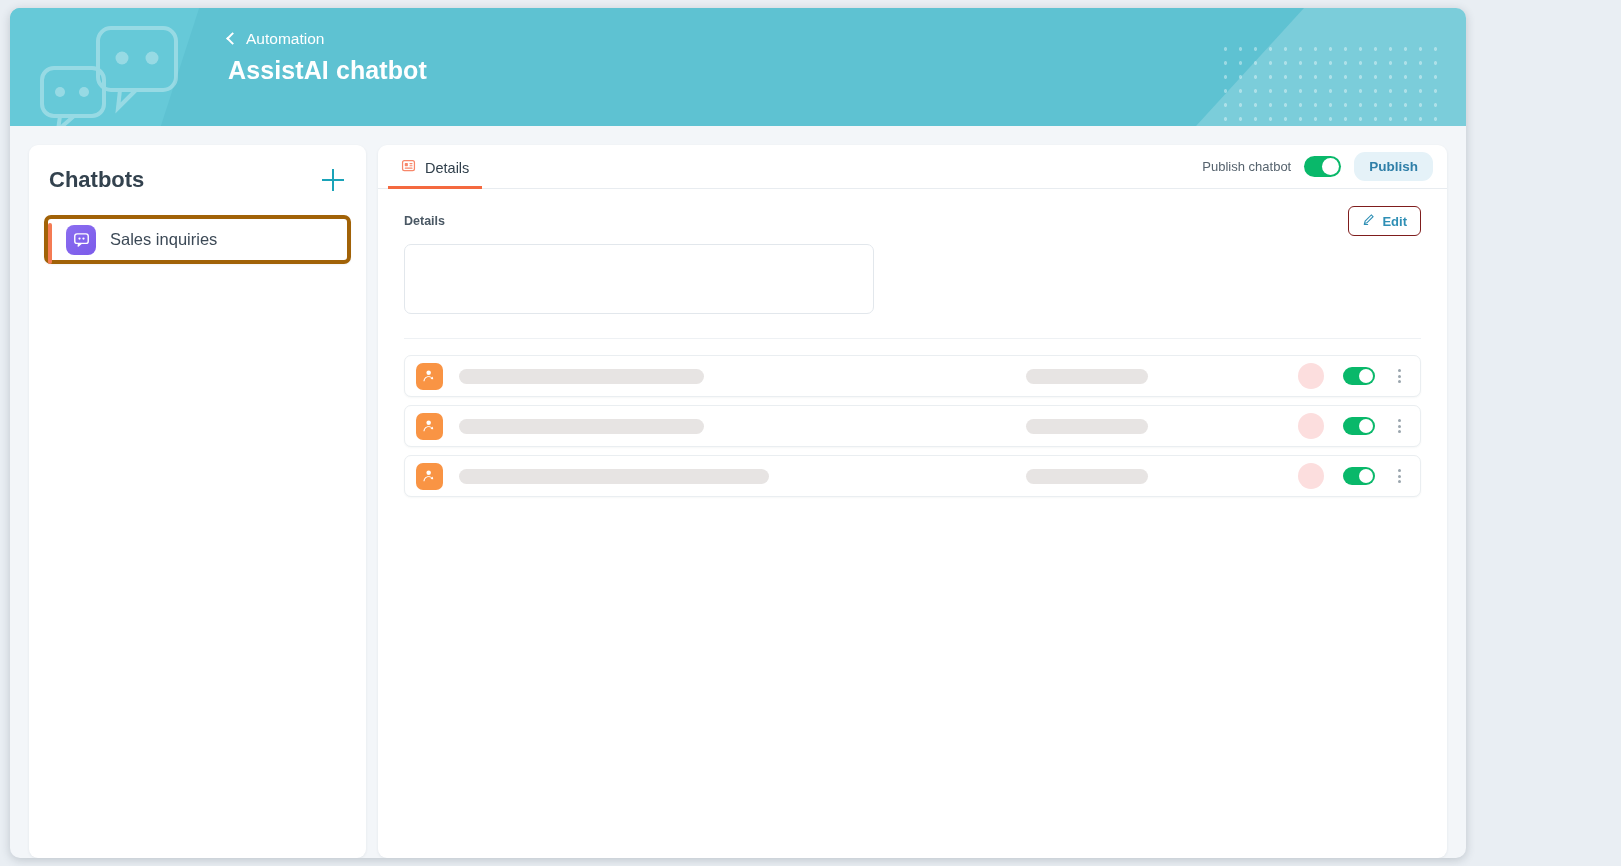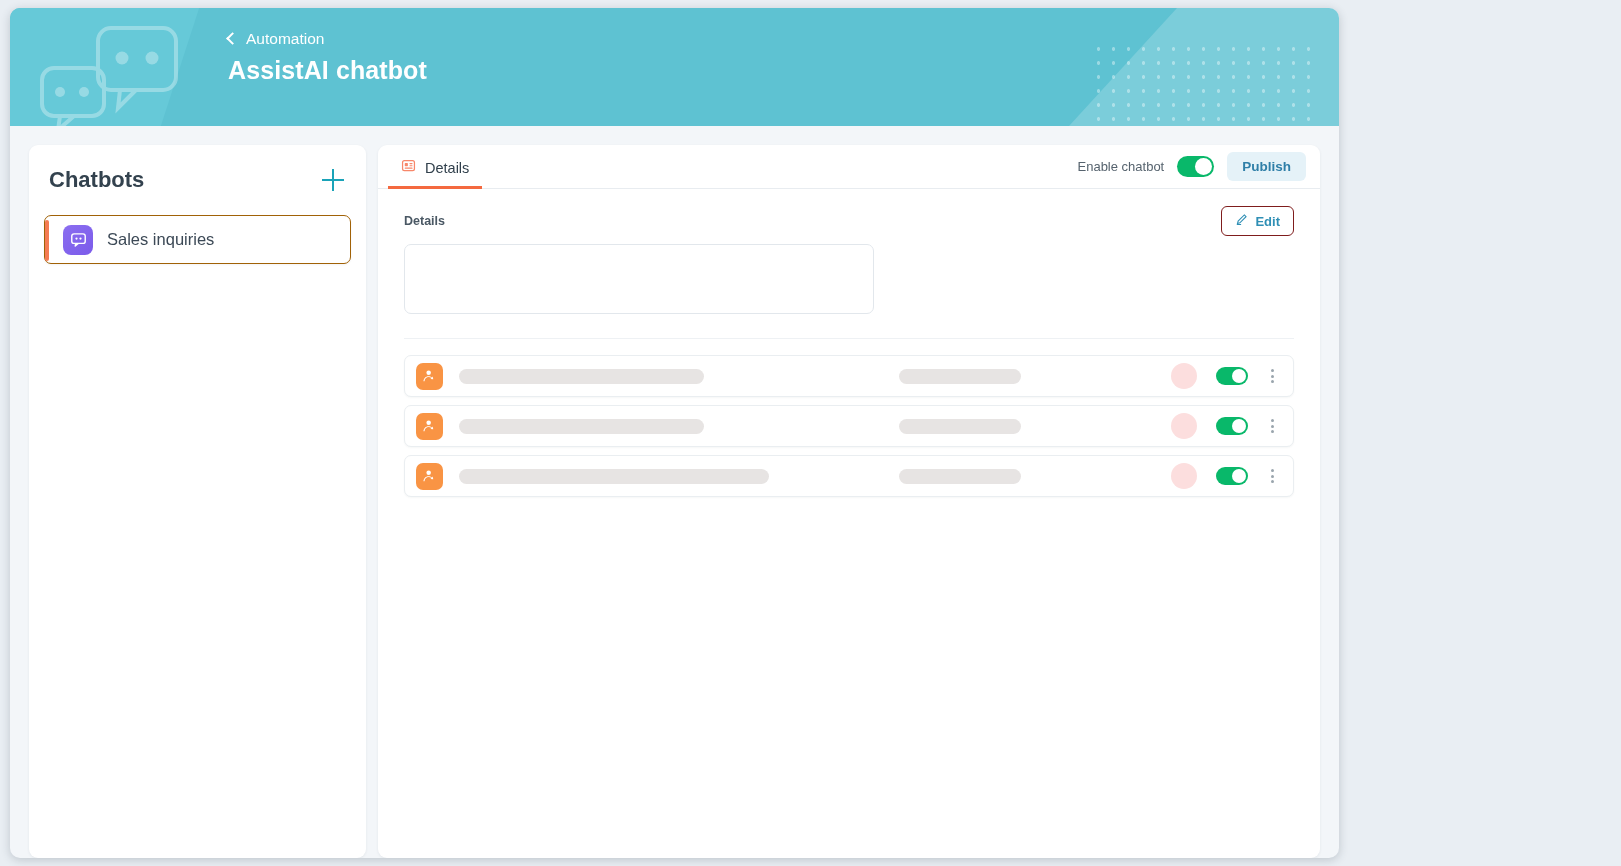--- a/index.html
+++ b/index.html
@@ -5,21 +5,21 @@
   * { box-sizing: border-box; margin: 0; padding: 0; }
   html, body {
     width: 1621px; height: 866px;
     background: #e9eef3;
     font-family: "Liberation Sans", sans-serif;
     overflow: hidden;
   }
   .app {
     position: absolute;
     left: 10px; top: 8px;
-    width: 1329px; height: 850px;
+    width: 1456px; height: 850px;
     background: #f3f6f9;
     border-radius: 10px;
     overflow: hidden;
     box-shadow: 0 2px 10px rgba(40,55,70,.22);
   }
 
   
   .header {
     position: relative;
     height: 118px;
@@ -106,21 +106,21 @@
     content: ""; position: absolute; background: #1aa3b8;
   }
   .sb-plus:before { left: 2px; top: 12px; width: 22px; height: 2.2px; }
   .sb-plus:after  { top: 2px; left: 12px; height: 22px; width: 2.2px; }
 
   .sb-item {
     position: relative;
     margin-top: 22px;
     height: 49px;
     background: #fff;
-    border: 1px solid #a16207;
+    border: 4px solid #a16207;
     border-radius: 7px;
     display: flex; align-items: center;
     padding-left: 18px;
     gap: 14px;
     cursor: pointer;
     box-shadow: 0 1px 2px rgba(30,45,60,.05);
   }
   .sb-item .accent {
     position: absolute; left: 0; top: 4px;
     width: 3.5px; height: 41px;
@@ -186,21 +186,21 @@
   .toggle.lg { width: 37px; height: 21px; border-radius: 11px; }
   .toggle.lg .knob { width: 17px; height: 17px; top: 2px; right: 2px; }
 
   .publish-btn {
     background: #e5f2f8;
     color: #2f7fa8;
     border: none;
     font-size: 13.5px;
     font-weight: bold;
     padding: 7px 15px;
-    border-radius: 6px;
+    border-radius: 11px;
     cursor: pointer;
     font-family: "Liberation Sans", sans-serif;
   }
 
   .content { padding: 17px 26px 0 26px; }
 
   .row-head {
     display: flex; align-items: center; justify-content: space-between;
     margin-bottom: 8px;
   }
@@ -372,21 +372,21 @@
               <rect x="6" y="8" width="5" height="5" rx="1" fill="#f7876a"></rect>
               <rect x="13.5" y="8" width="5" height="1.8" rx=".9" fill="#f7876a"></rect>
               <rect x="13.5" y="11.4" width="5" height="1.8" rx=".9" fill="#f7876a"></rect>
               <rect x="6" y="15.3" width="12.5" height="1.8" rx=".9" fill="#f7876a"></rect>
             </svg>
           </span>
           <span class="tab-label">Details</span>
         </div>
 
         <div class="tabbar-right">
-          <span class="enable-label">Enable chatbot</span>
+          <span class="enable-label">Publish chatbot</span>
           <div class="toggle lg">
             <div class="knob"></div>
           </div>
           <button class="publish-btn">Publish</button>
         </div>
       </div>
 
       <div class="content">
 
         <div class="row-head">

